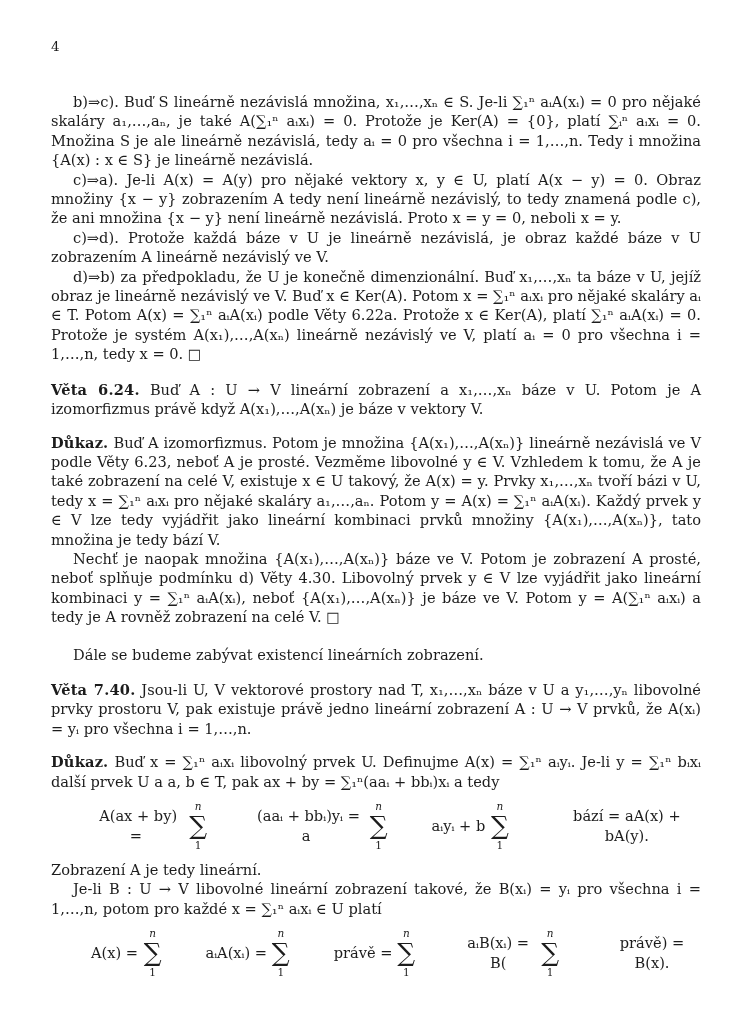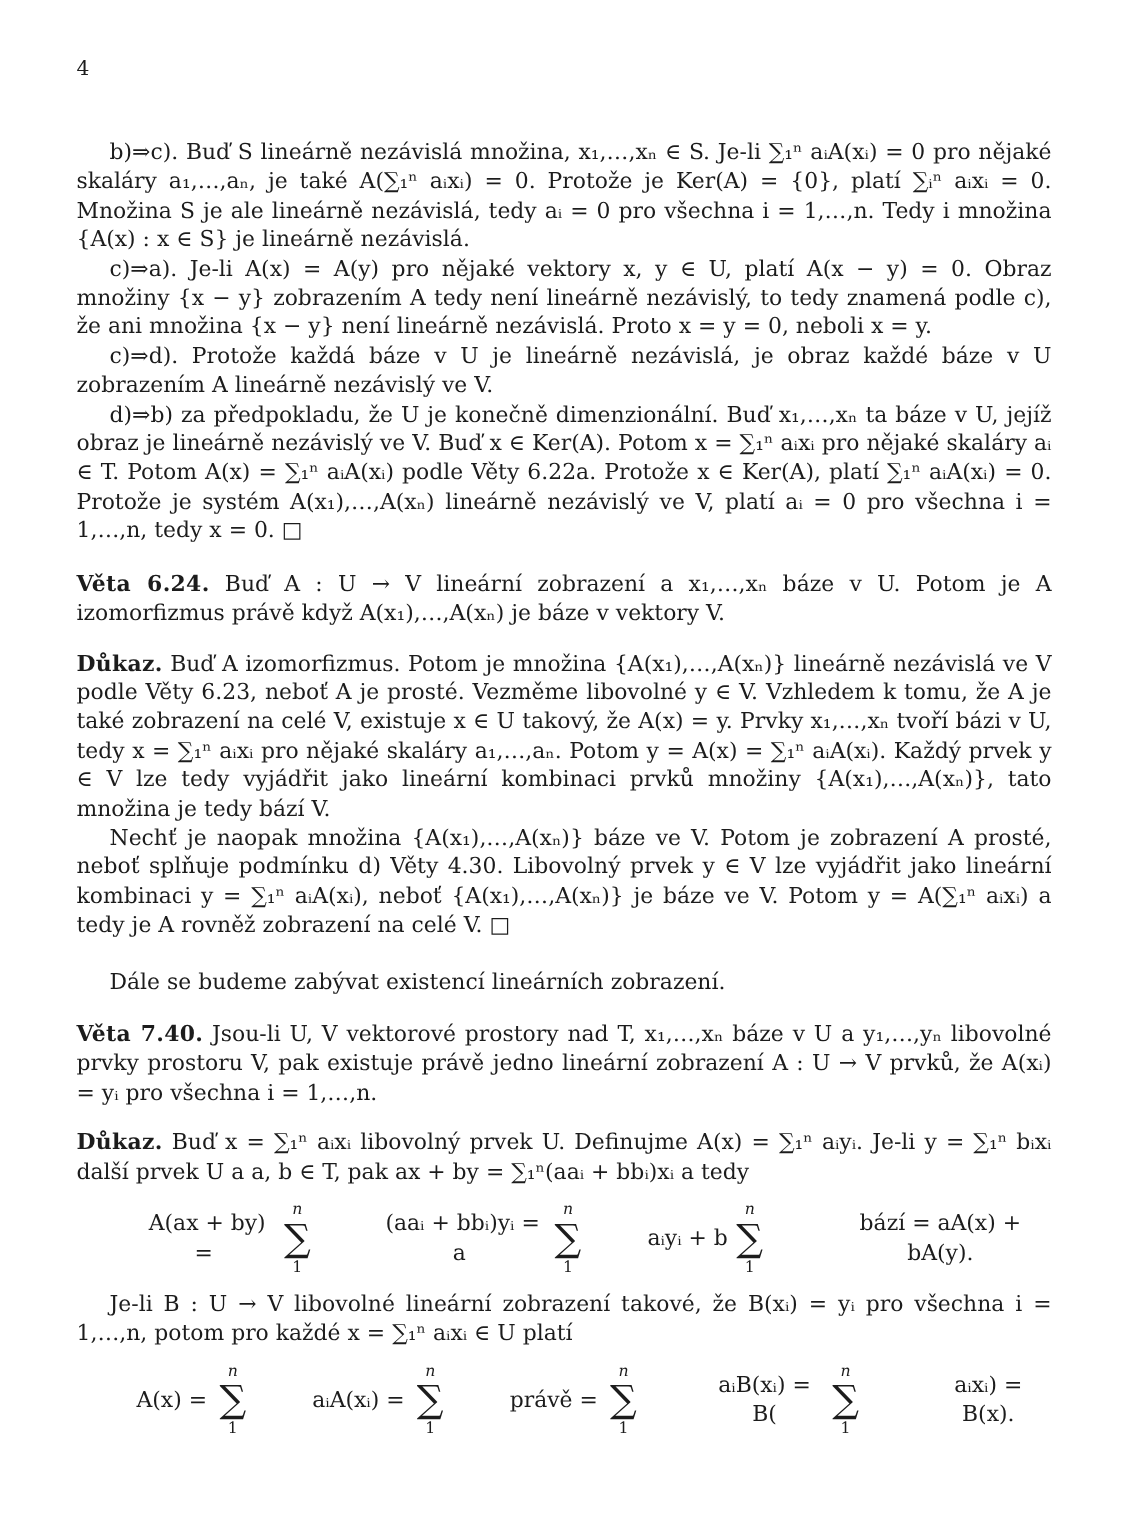--- a/index.html
+++ b/index.html
@@ -92,20 +92,21 @@
           <span class="lim bot">1</span>
         </span>
         <span class="eqtxt">aᵢyᵢ + b </span>
         <span class="sum">
           <span class="lim top">n</span>
           <span class="sigma">∑</span>
           <span class="lim bot">1</span>
         </span>
         <span class="eqtxt">bází = aA(x) + bA(y).</span>
       </div>
+      <p class="para">Zobrazení A je tedy lineární.</p>
       <p class="para indent">Je-li B : U → V libovolné lineární zobrazení takové, že B(xᵢ) = yᵢ pro všechna i = 1,…,n, potom pro každé x = ∑₁ⁿ aᵢxᵢ ∈ U platí</p>
       <div class="equation">
         <span class="eqtxt">A(x) = </span>
         <span class="sum">
           <span class="lim top">n</span>
           <span class="sigma">∑</span>
           <span class="lim bot">1</span>
         </span>
         <span class="eqtxt">aᵢA(xᵢ) = </span>
         <span class="sum">
@@ -118,16 +119,16 @@
           <span class="lim top">n</span>
           <span class="sigma">∑</span>
           <span class="lim bot">1</span>
         </span>
         <span class="eqtxt">aᵢB(xᵢ) = B(</span>
         <span class="sum">
           <span class="lim top">n</span>
           <span class="sigma">∑</span>
           <span class="lim bot">1</span>
         </span>
-        <span class="eqtxt">aᵢxᵢ) = B(x).</span>
+        <span class="eqtxt">právě) = B(x).</span>
       </div>
     </div>
 </div>
 
 </body></html>

